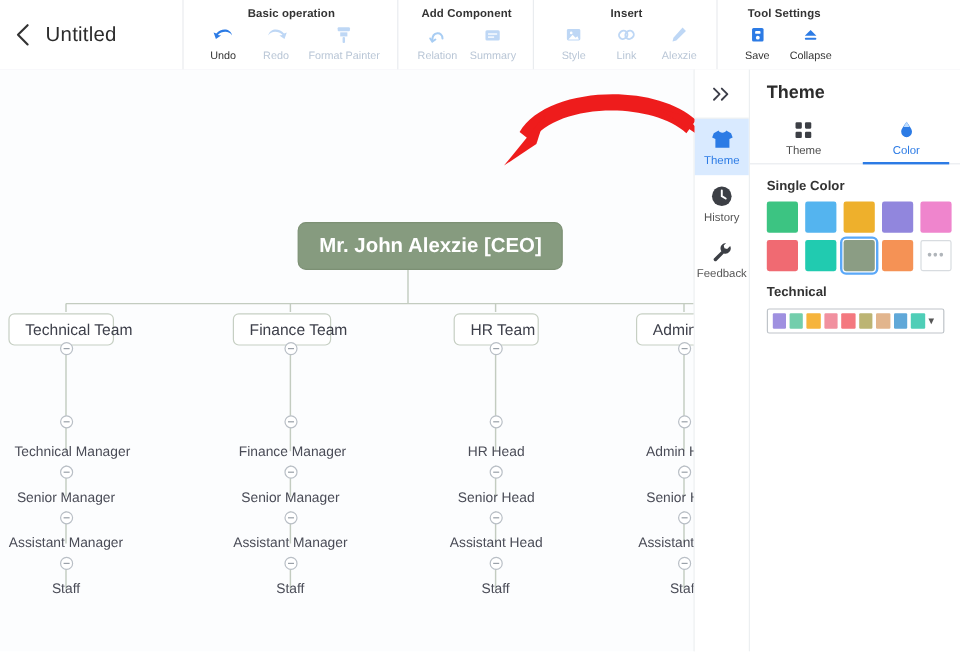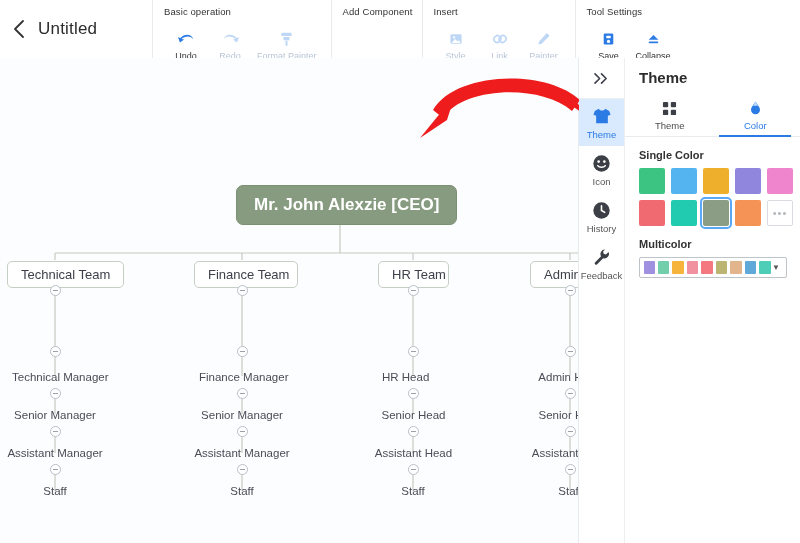--- a/index.html
+++ b/index.html
@@ -28,22 +28,22 @@
     font-size: 17px; color: #2c2c2c; letter-spacing: .2px;
     padding-right: 18px; min-width: 96px;
   }
   .tb-group {
     position: relative;
     padding: 6px 9px 0 11px;
     display: flex; flex-direction: column;
     border-left: 1px solid #e9ecef;
   }
   .tb-group-title {
-    font-size: 9.5px; font-weight: normal; color: #333;
-    margin-bottom: 12px; white-space: nowrap; letter-spacing: .1px;
+    font-size: 9.5px; font-weight: bold; color: #333;
+    margin-bottom: 2px; white-space: nowrap; letter-spacing: .1px; text-align: center;
   }
   .tb-items { display: flex; align-items: flex-end; }
   .tb-item {
     display: flex; flex-direction: column; align-items: center;
     justify-content: flex-end;
     min-width: 34px; padding: 0 5px; cursor: pointer;
   }
   .tb-ico { height: 20px; display: flex; align-items: center; justify-content: center; }
   .tb-lab {
     font-size: 9px; color: #b9c6d6; margin-top: 2px; white-space: nowrap;
@@ -231,20 +231,41 @@
             </svg>
           </div>
           <div class="tb-lab">Format Painter</div>
         </div>
       </div>
     </div>
 
 
     <div class="tb-group">
       <div class="tb-group-title">Add Component</div>
+      <div class="tb-items">
+        <div class="tb-item">
+          <div class="tb-ico">
+            <svg width="17" height="17" viewBox="0 0 20 20">
+              <path d="M5 15 C5 6 15 6 15 13" fill="none" stroke="#a8cdf3" stroke-width="2" stroke-linecap="round"></path>
+              <path d="M3 13 L5 16 L8 14" fill="none" stroke="#a8cdf3" stroke-width="2" stroke-linecap="round"></path>
+            </svg>
+          </div>
+          <div class="tb-lab">Relation</div>
+        </div>
+        <div class="tb-item">
+          <div class="tb-ico">
+            <svg width="17" height="17" viewBox="0 0 20 20">
+              <rect x="3" y="5" width="14" height="10" rx="1.5" fill="#bed7f5"></rect>
+              <rect x="5.5" y="8" width="9" height="1.3" fill="#fff"></rect>
+              <rect x="5.5" y="11" width="6" height="1.3" fill="#fff"></rect>
+            </svg>
+          </div>
+          <div class="tb-lab">Summary</div>
+        </div>
+      </div>
     </div>
 
     <div class="tb-group">
       <div class="tb-group-title">Insert</div>
       <div class="tb-items">
         <div class="tb-item">
           <div class="tb-ico">
             <svg width="16" height="16" viewBox="0 0 20 20">
               <rect x="3" y="4" width="14" height="12" rx="1.5" fill="#bed7f5"></rect>
               <circle cx="7.5" cy="8" r="1.4" fill="#fff"></circle>
@@ -261,21 +282,21 @@
             </svg>
           </div>
           <div class="tb-lab">Link</div>
         </div>
         <div class="tb-item">
           <div class="tb-ico">
             <svg width="16" height="16" viewBox="0 0 20 20">
               <path d="M13.5 2.5 L17 6 L7 16 L3 17 L4 13 Z" fill="#bed7f5"></path>
             </svg>
           </div>
-          <div class="tb-lab">Painter</div>
+          <div class="tb-lab">Alexzie</div>
         </div>
       </div>
     </div>
 
     <div class="tb-group">
       <div class="tb-group-title">Tool Settings</div>
       <div class="tb-items">
         <div class="tb-item active">
           <div class="tb-ico">
             <svg width="15" height="16" viewBox="0 0 18 20">
@@ -325,47 +346,47 @@
           <path d="M413 330 L413 356"></path>
         <path d="M413 368 L413 395"></path>
           <path d="M413 407 L413 433"></path>
         <path d="M570 228 L570 318"></path>
           <path d="M570 330 L570 356"></path>
         <path d="M570 368 L570 395"></path>
           <path d="M570 407 L570 433"></path>
       </g>
     </svg>
 
-    <div class="node node-root" style="left:236px; top:127px;">Mr. John Alexzie [CEO]</div>
-
-    <div class="node node-team" style="left:7px; top:203px; width:117px; ">Technical Team</div>
+    <div class="node node-root" style="left:248px; top:127px;">Mr. John Alexzie [CEO]</div>
+
+    <div class="node node-team" style="left:7px; top:203px; width:88px; ">Technical Team</div>
     <div class="collapse-dot" style="left:49.5px; top:227px;"></div>
     <div class="node node-leaf" style="left:8px; top:311px; width:94px; text-align:center;">Technical Manager</div>
     <div class="collapse-dot" style="left:49.5px; top:288px;"></div>
     <div class="node node-leaf" style="left:8px; top:349px; width:94px; text-align:center;">Senior Manager</div>
     <div class="collapse-dot" style="left:49.5px; top:330px;"></div>
     <div class="node node-leaf" style="left:3px; top:387px; width:104px; text-align:center;">Assistant Manager</div>
     <div class="collapse-dot" style="left:49.5px; top:368px;"></div>
     <div class="node node-leaf" style="left:25px; top:425px; width:60px; text-align:center;">Staff</div>
     <div class="collapse-dot" style="left:49.5px; top:406px;"></div>
 
-    <div class="node node-team" style="left:194px; top:203px; width:104px; text-align:center;">Finance Team</div>
+    <div class="node node-team" style="left:194px; top:203px; width:82px; text-align:center;">Finance Team</div>
     <div class="collapse-dot" style="left:236.5px; top:227px;"></div>
     <div class="node node-leaf" style="left:195px; top:311px; width:94px; ">Finance Manager</div>
     <div class="collapse-dot" style="left:236.5px; top:288px;"></div>
     <div class="node node-leaf" style="left:195px; top:349px; width:94px; text-align:center;">Senior Manager</div>
     <div class="collapse-dot" style="left:236.5px; top:330px;"></div>
     <div class="node node-leaf" style="left:190px; top:387px; width:104px; text-align:center;">Assistant Manager</div>
     <div class="collapse-dot" style="left:236.5px; top:368px;"></div>
     <div class="node node-leaf" style="left:212px; top:425px; width:60px; text-align:center;">Staff</div>
     <div class="collapse-dot" style="left:236.5px; top:406px;"></div>
 
     <div class="node node-team" style="left:378px; top:203px; width:71px; text-align:center;">HR Team</div>
     <div class="collapse-dot" style="left:407.5px; top:227px;"></div>
-    <div class="node node-leaf" style="left:378px; top:311px; width:71px; text-align:left;">HR Head</div>
+    <div class="node node-leaf" style="left:378px; top:311px; width:71px; text-align:center;">HR Head</div>
     <div class="collapse-dot" style="left:407.5px; top:288px;"></div>
     <div class="node node-leaf" style="left:368px; top:349px; width:91px; text-align:center;">Senior Head</div>
     <div class="collapse-dot" style="left:407.5px; top:330px;"></div>
     <div class="node node-leaf" style="left:364px; top:387px; width:99px; text-align:center;">Assistant Head</div>
     <div class="collapse-dot" style="left:407.5px; top:368px;"></div>
     <div class="node node-leaf" style="left:383px; top:425px; width:60px; text-align:center;">Staff</div>
     <div class="collapse-dot" style="left:407.5px; top:406px;"></div>
 
     <div class="node node-team" style="left:530px; top:203px; width:80px; text-align:center;">Admin Team</div>
     <div class="collapse-dot" style="left:564.5px; top:227px;"></div>
@@ -401,31 +422,20 @@
         <div class="r-ico">
           <svg width="20" height="18" viewBox="0 0 22 20">
             <path d="M7.5 2 L3 4.5 L1.5 8.5 L4.5 9.8 L4.5 18 h13 V9.8 L20.5 8.5 L19 4.5 L14.5 2
                      C14 4.6 8 4.6 7.5 2 Z" fill="#2c7be5"></path>
           </svg>
         </div>
         <div class="r-lab">Theme</div>
       </div>
 
 
-      <div class="rail-item">
-        <div class="r-ico">
-          <svg width="19" height="19" viewBox="0 0 20 20">
-            <circle cx="10" cy="10" r="8.6" fill="#3c3f45"></circle>
-            <circle cx="7" cy="8" r="1.4" fill="#fff"></circle>
-            <circle cx="13" cy="8" r="1.4" fill="#fff"></circle>
-            <path d="M6 12.3 C7.6 14.6 12.4 14.6 14 12.3" fill="none" stroke="#fff" stroke-width="1.6" stroke-linecap="round"></path>
-          </svg>
-        </div>
-        <div class="r-lab">Icon</div>
-      </div>
 
 
       <div class="rail-item">
         <div class="r-ico">
           <svg width="19" height="19" viewBox="0 0 20 20">
             <circle cx="10" cy="10" r="8.6" fill="#3c3f45"></circle>
             <path d="M10 5 V10 L13.4 12" fill="none" stroke="#fff" stroke-width="1.7" stroke-linecap="round"></path>
           </svg>
         </div>
         <div class="r-lab">History</div>
@@ -475,21 +485,21 @@
         <div class="swatch" style="background:#eeb02c;"></div>
         <div class="swatch" style="background:#9186dd;"></div>
         <div class="swatch" style="background:#ef85cd;"></div>
         <div class="swatch" style="background:#f06a72;"></div>
         <div class="swatch" style="background:#21cbb0;"></div>
         <div class="swatch selected" style="background:#8b9d84;"></div>
         <div class="swatch" style="background:#f59255;"></div>
         <div class="swatch more">•••</div>
       </div>
 
-      <div class="sec-label">Multicolor</div>
+      <div class="sec-label">Technical</div>
       <div class="multi-wrap">
         <span class="mini" style="background:#9f90e0;"></span>
         <span class="mini" style="background:#73ceac;"></span>
         <span class="mini" style="background:#f6b43c;"></span>
         <span class="mini" style="background:#f1909f;"></span>
         <span class="mini" style="background:#f4787f;"></span>
         <span class="mini" style="background:#bcb473;"></span>
         <span class="mini" style="background:#e2b58d;"></span>
         <span class="mini" style="background:#60a8d8;"></span>
         <span class="mini" style="background:#4fceb7;"></span>

